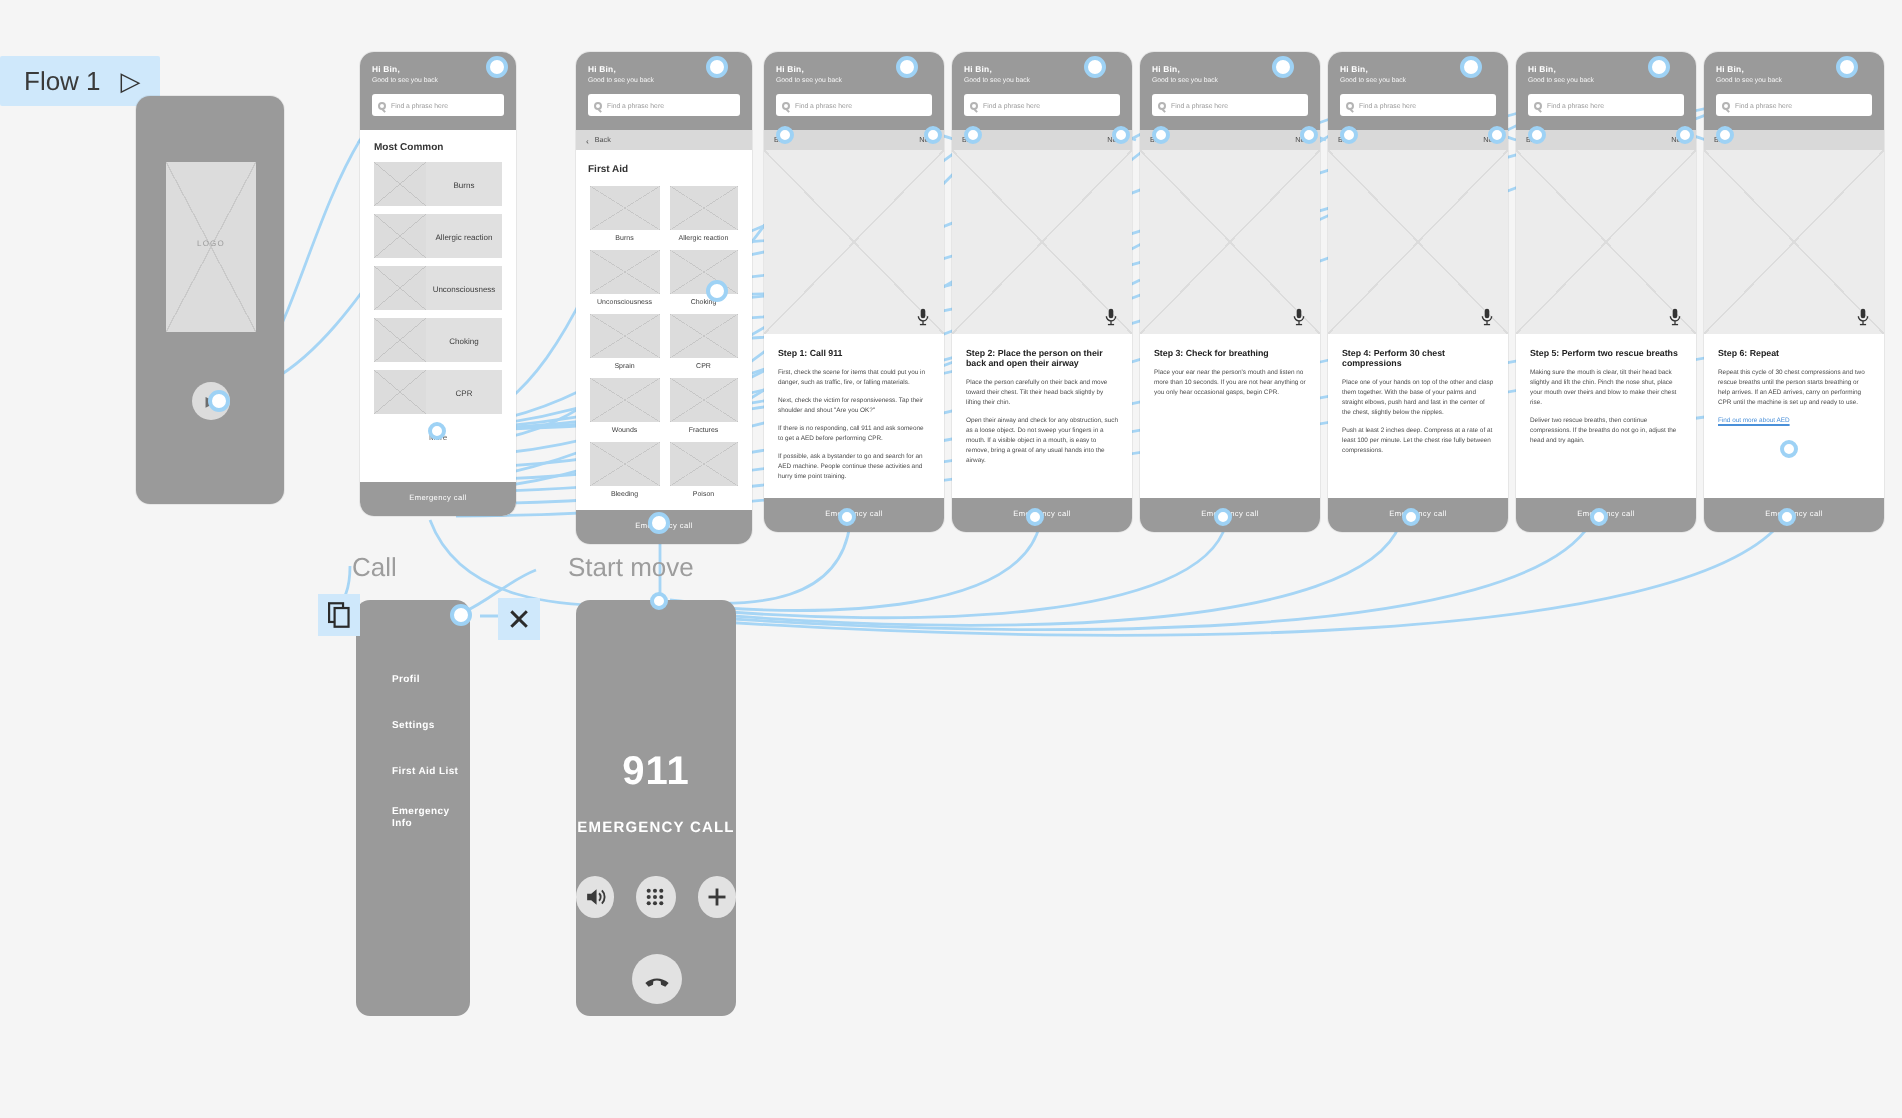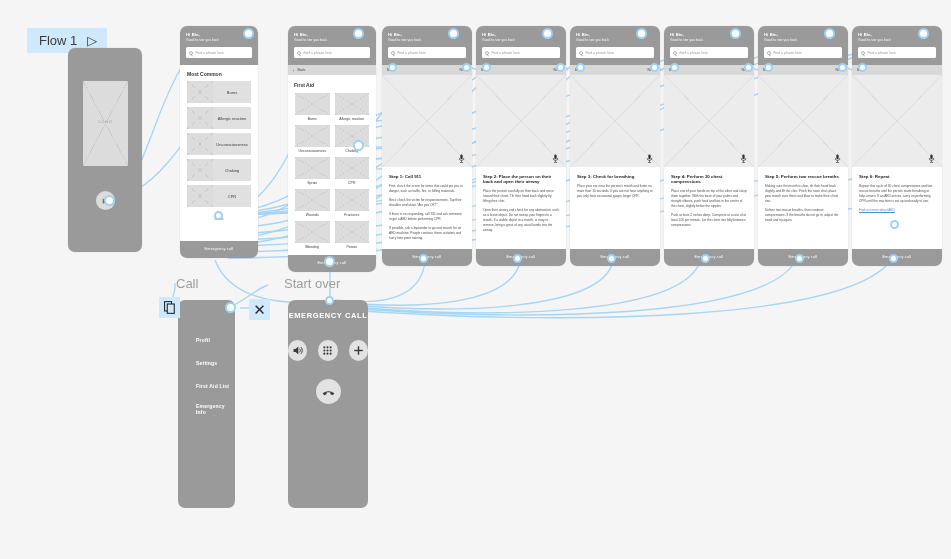--- a/index.html
+++ b/index.html
@@ -14,21 +14,20 @@
   
   #wires { position: absolute; left: 0; top: 0; width: 951px; height: 559px; pointer-events: none; }
 
   
   .flow-tab {
     position: absolute; left: 0; top: 28px;
     background: #cfe8fb; color: #3a3a3a;
     padding: 5px 10px 5px 12px;
     font-size: 13px; display: flex; align-items: center; gap: 10px;
     border-radius: 1px;
-    margin-left: 27px;
   }
   .flow-tab .play { font-size: 13px; color: #333; }
 
   
   .phone {
     position: absolute; background: #ffffff;
     border-radius: 7px; overflow: hidden;
     box-shadow: 0 0 0 0.5px rgba(0,0,0,.06);
   }
   .phone.grey { background: #9a9a9a; }
@@ -542,22 +541,23 @@
   </div>
   <div class="node" style="left:225px; top:302px;"></div>
   <div class="badge copy" style="left:159px; top:297px;">
     <svg width="11" height="13" viewBox="0 0 12 14">
       <rect x="0.6" y="0.6" width="7.6" height="10.2" fill="none" stroke="#2b2b2b" stroke-width="1.2"></rect>
       <rect x="3.6" y="3.2" width="7.6" height="10.2" fill="#cfe8fb" stroke="#2b2b2b" stroke-width="1.2"></rect>
     </svg>
   </div>
   <div class="badge close" style="left:249px; top:299px;">✕</div>
 
-  <div class="start-label" style="left:284px; top:276px;">Start over</div>
+  <div class="start-label" style="left:284px; top:276px;">Start move</div>
   <div class="call" style="left:288px; top:300px; width:80px; height:208px;">
+    <div class="num">911</div>
     <div class="cap">EMERGENCY CALL</div>
     <div class="ctrls">
       <div class="cbtn">
         <svg width="11" height="11" viewBox="0 0 14 14">
           <path d="M2 5h2.6L8 2v10L4.6 9H2z" fill="#3a3a3a"></path>
           <path d="M9.6 4.6a3.4 3.4 0 0 1 0 4.8" fill="none" stroke="#3a3a3a" stroke-width="1.2"></path>
           <path d="M11.4 2.8a6 6 0 0 1 0 8.4" fill="none" stroke="#3a3a3a" stroke-width="1.2"></path>
         </svg>
       </div>
       <div class="cbtn">

